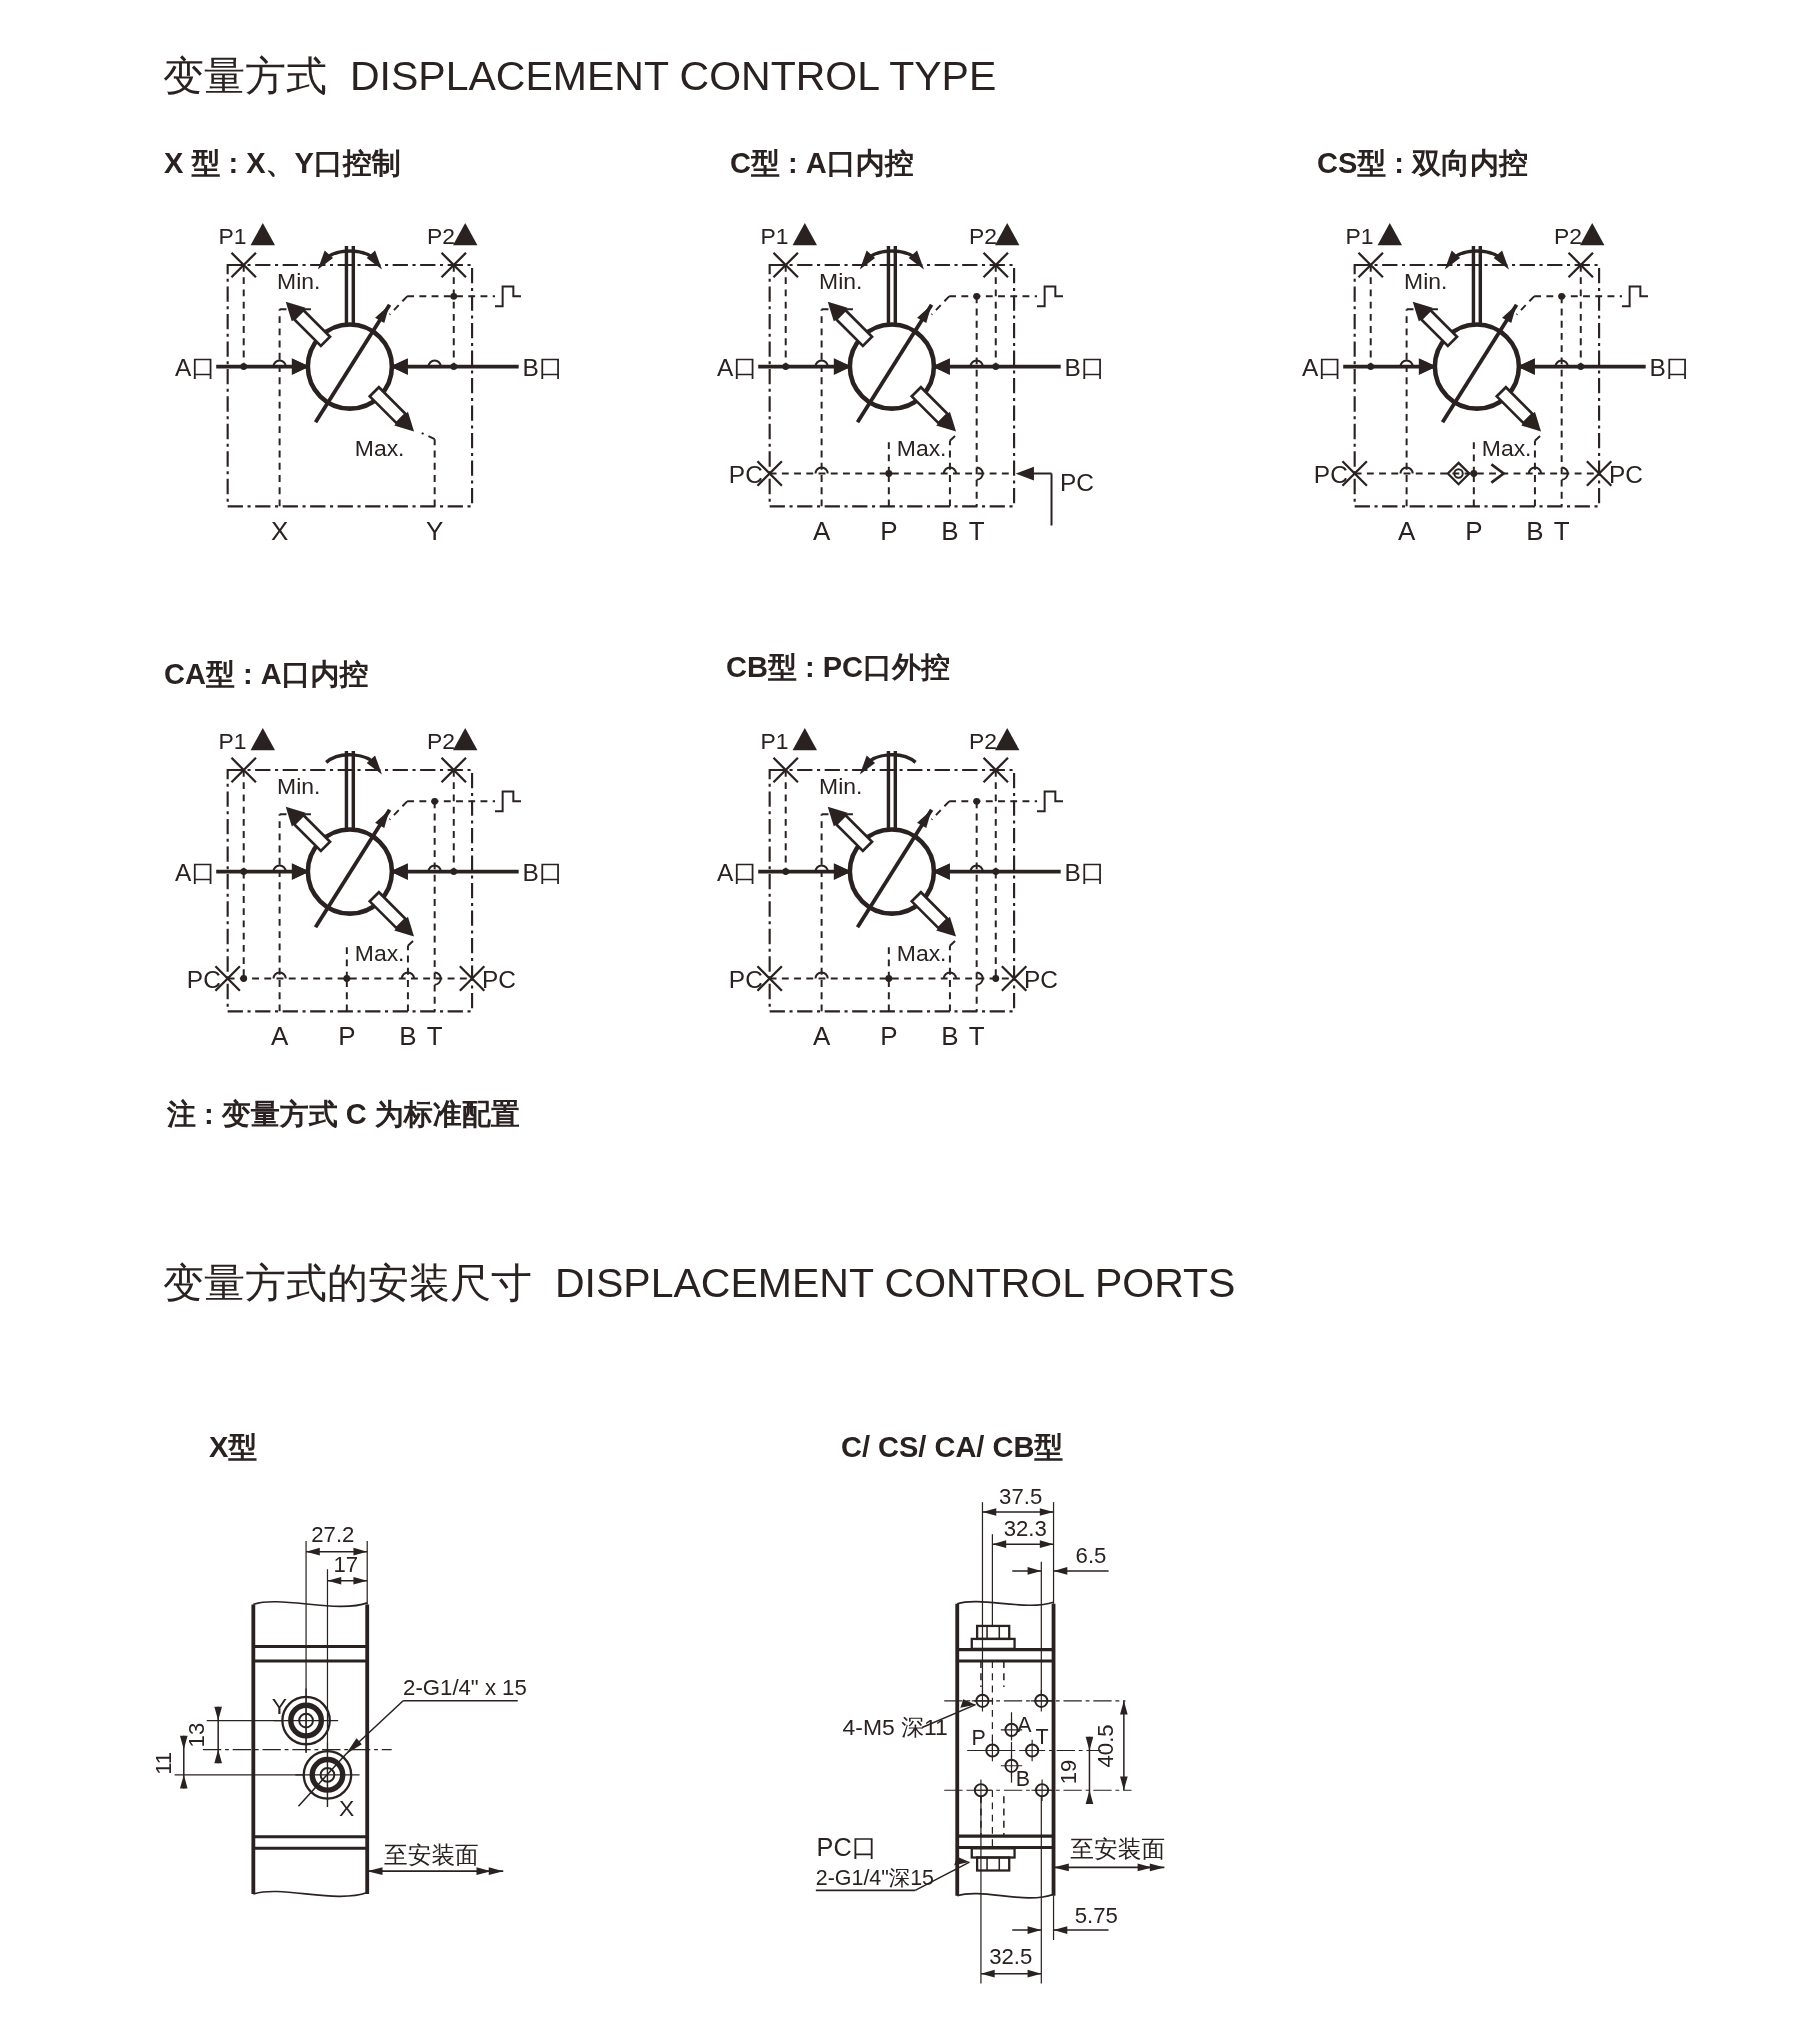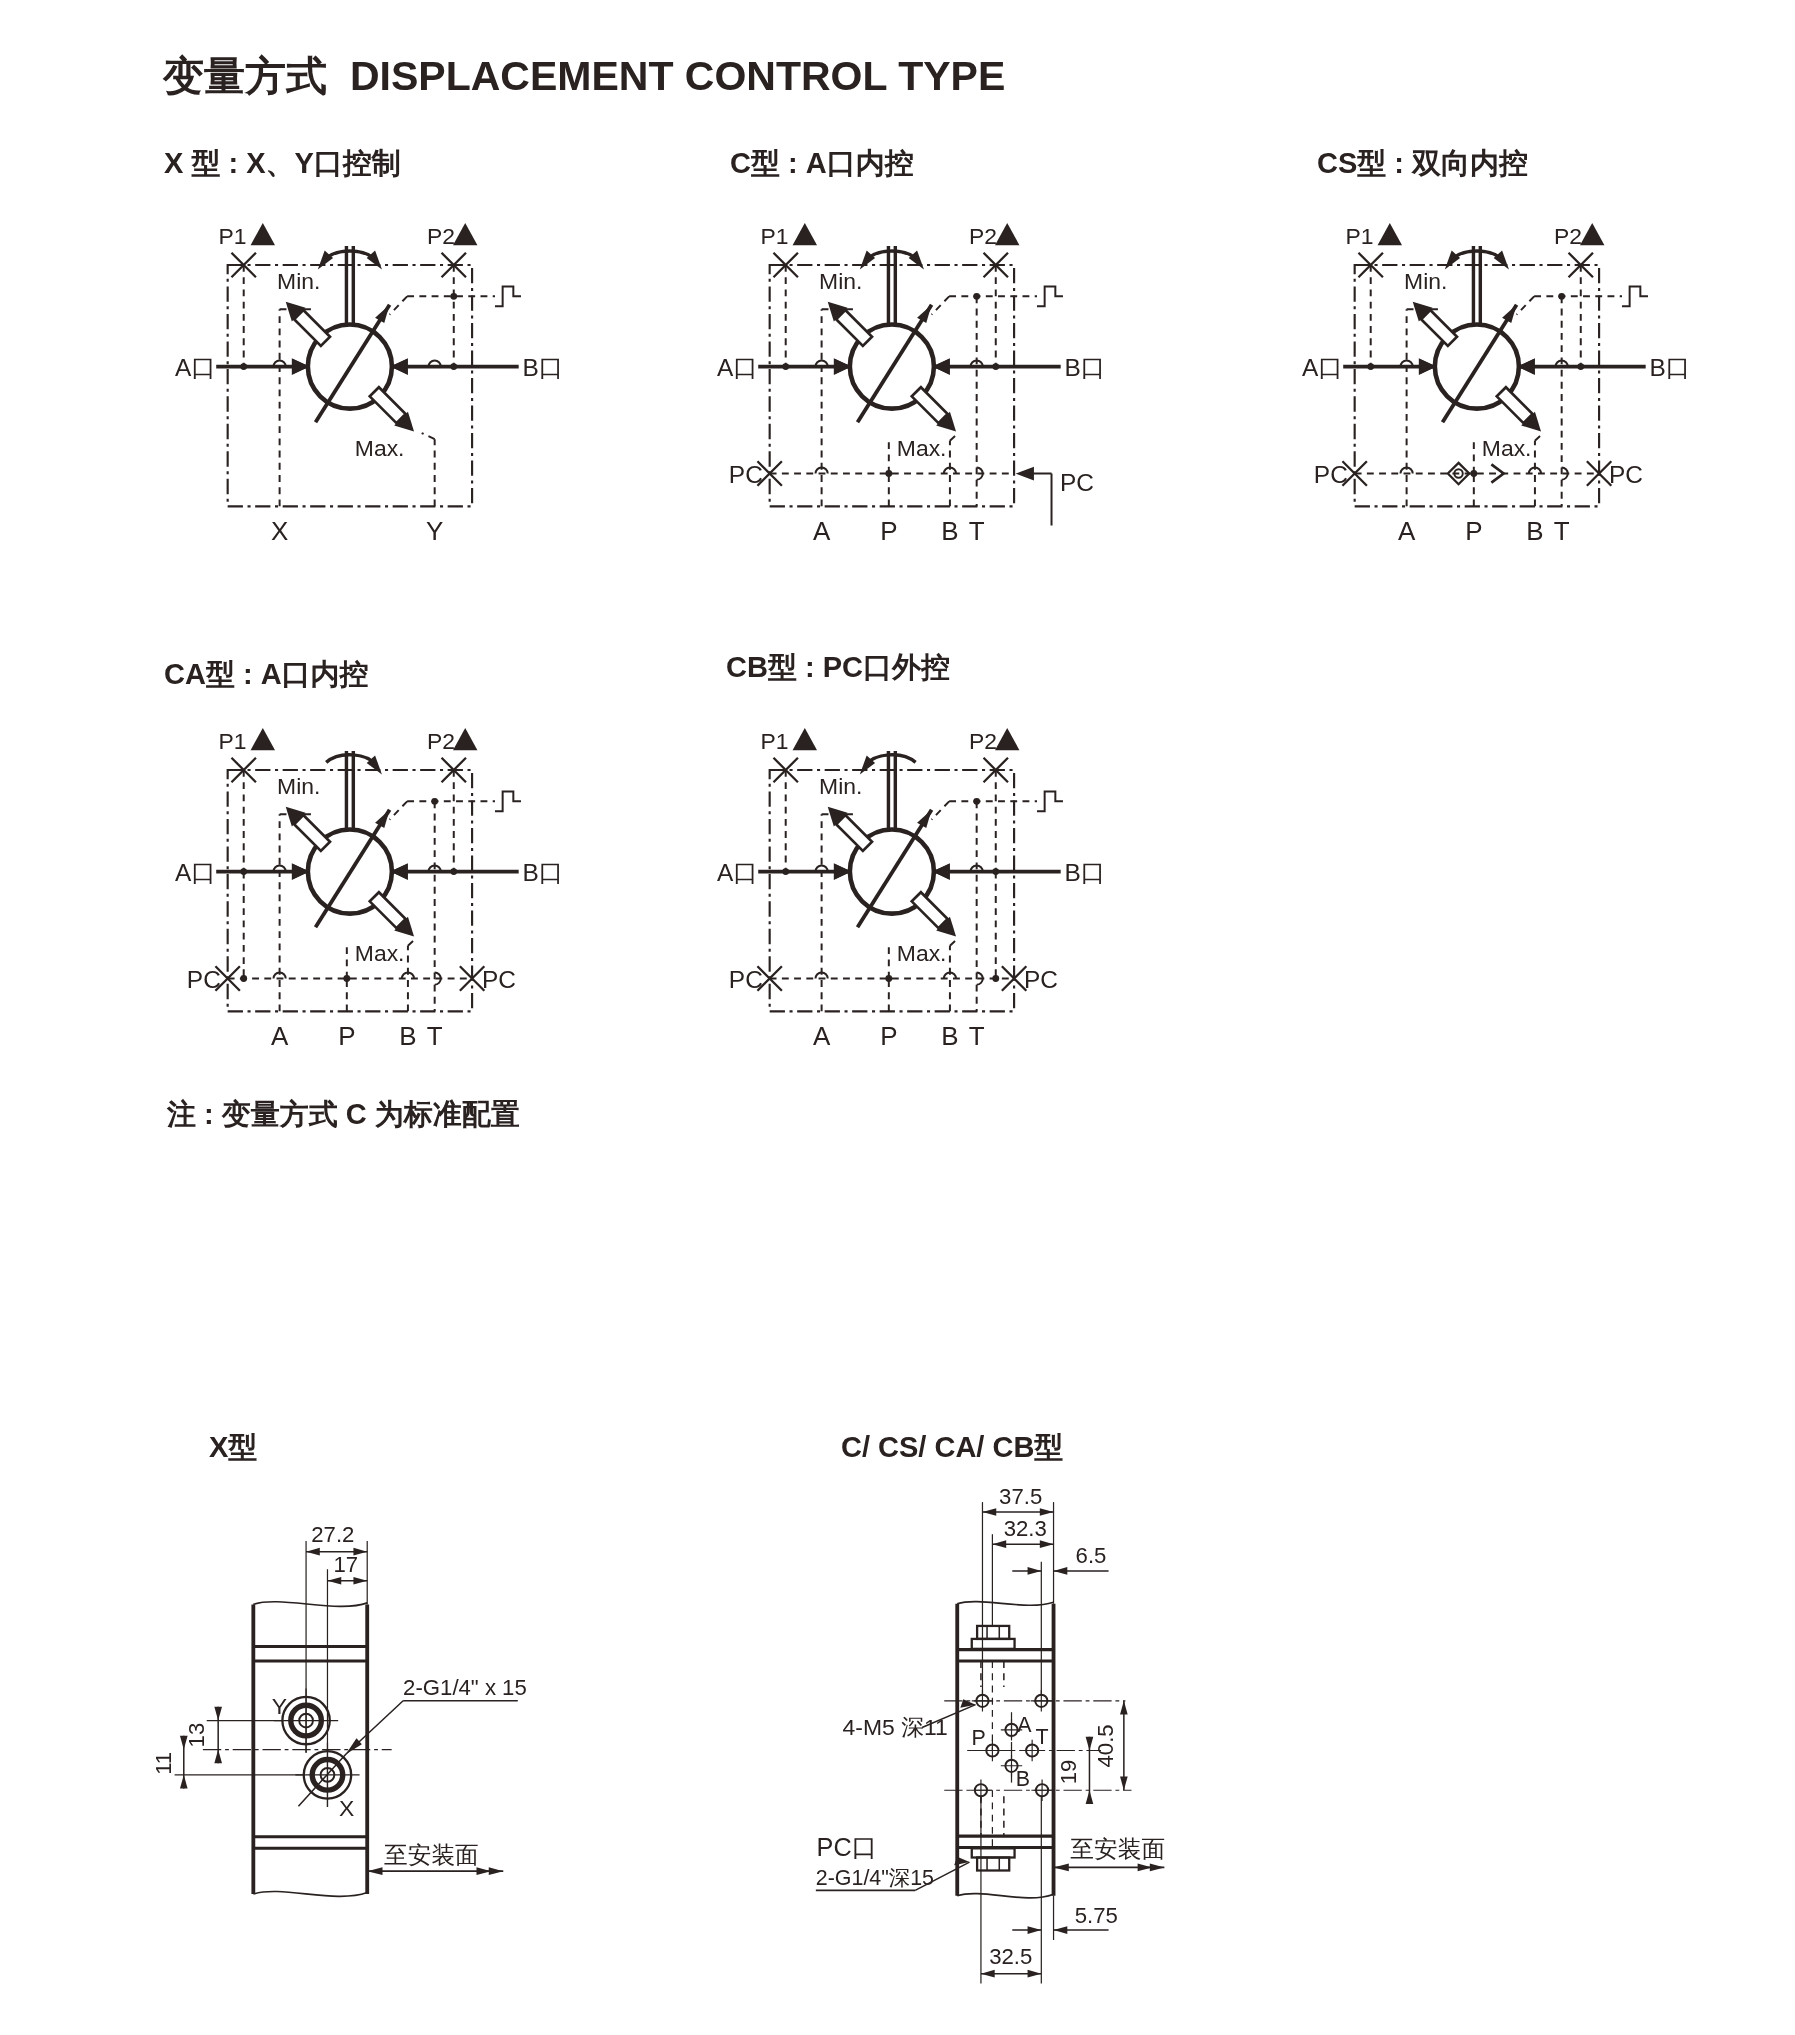--- a/index.html
+++ b/index.html
@@ -1,19 +1,19 @@
 <!DOCTYPE html>
 <html style="font-size:12.2px"><head>
 <meta charset="utf-8">
 <style>
   html,body{margin:0;padding:0;background:#fff;}
   .page{position:relative;width:1796px;height:2035px;background:#fff;overflow:hidden;
         font-family:"Liberation Sans","DejaVu Sans",sans-serif;color:#292220;}
   .abs{position:absolute;}
-  .h1{font-size:41px;font-weight:700;white-space:nowrap;letter-spacing:0px;}
+  .h1{font-size:41px;font-weight:400;white-space:nowrap;letter-spacing:0px;}
   .h1 .en{margin-left:23px;}
   .sub{font-size:29px;font-weight:700;white-space:nowrap;}
   .note{font-size:29px;font-weight:600;white-space:nowrap;}
   svg{overflow:visible;}
   svg text{fill:#292220;font-family:"Liberation Sans","DejaVu Sans",sans-serif;}
   .ln{fill:none;stroke:#292220;stroke-linecap:butt;stroke-linejoin:miter;}
   .fillink{fill:#292220;stroke:none;}
   .s15{stroke-width:1.6}.s2{stroke-width:2}.s22{stroke-width:2.2}.s26{stroke-width:2.6}
   .s28{stroke-width:2.8}.s3{stroke-width:3}.s35{stroke-width:3.5}.s4{stroke-width:4}
   .s45{stroke-width:4.5}.s5{stroke-width:5}
@@ -328,20 +328,23 @@
       <use href="#sym-dot" transform="translate(243,345)" class="fillink"></use>
       <text x="155" y="432" class="t34 mid">A</text>
       <text x="243" y="432" class="t34 mid">P</text>
       <text x="323" y="432" class="t34 mid">B</text>
       <text x="358" y="432" class="t34 mid">T</text>
     </g>
   </svg>
 
   <div class="abs note" style="left:167px;top:1095px;text-align:right;">注 : 变量方式 C 为标准配置</div>
 
+  <h1 class="abs h1" style="left:163px;top:1229px;">
+    <span>变量方式的安装尺寸</span><span class="en">DISPLACEMENT CONTROL PORTS</span>
+  </h1>
 
   <div class="abs sub" style="left:209px;top:1428px;">X型</div>
   <div class="abs sub" style="left:841px;top:1428px;">C/ CS/ CA/ CB型</div>
 
   <svg class="abs" style="left:115px;top:1491px;" width="428" height="505" viewBox="0 0 560 660">
     <g>
       <path d="M181,148 V527 M330,148 V527" class="ln s5"></path>
       <path d="M181,148 C215,136 292,160 330,146" class="ln s22"></path>
       <path d="M181,527 C218,515 288,540 330,525" class="ln s22"></path>
       <path d="M181,203 H330 M181,222 H330" class="ln s4"></path>

